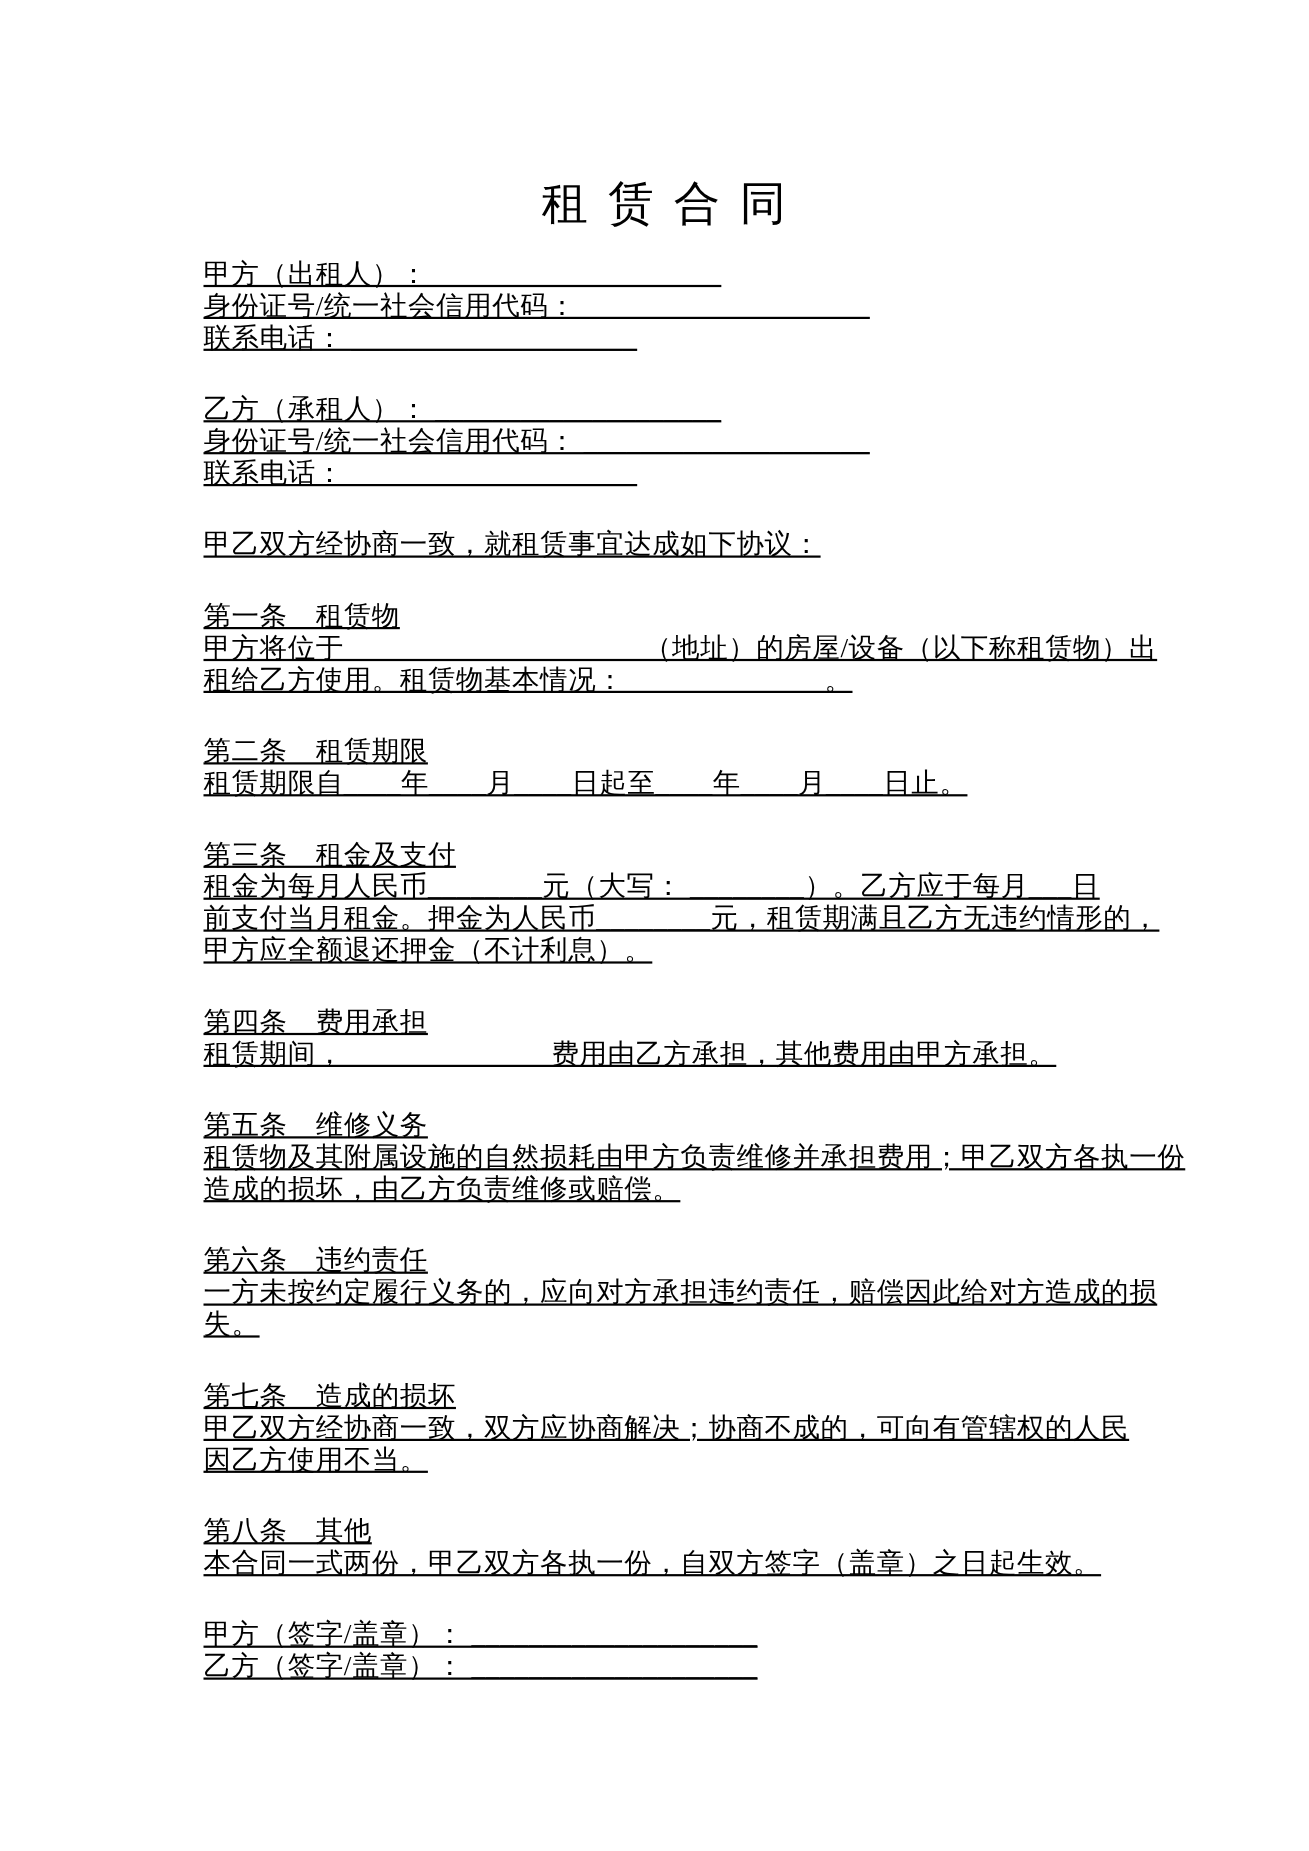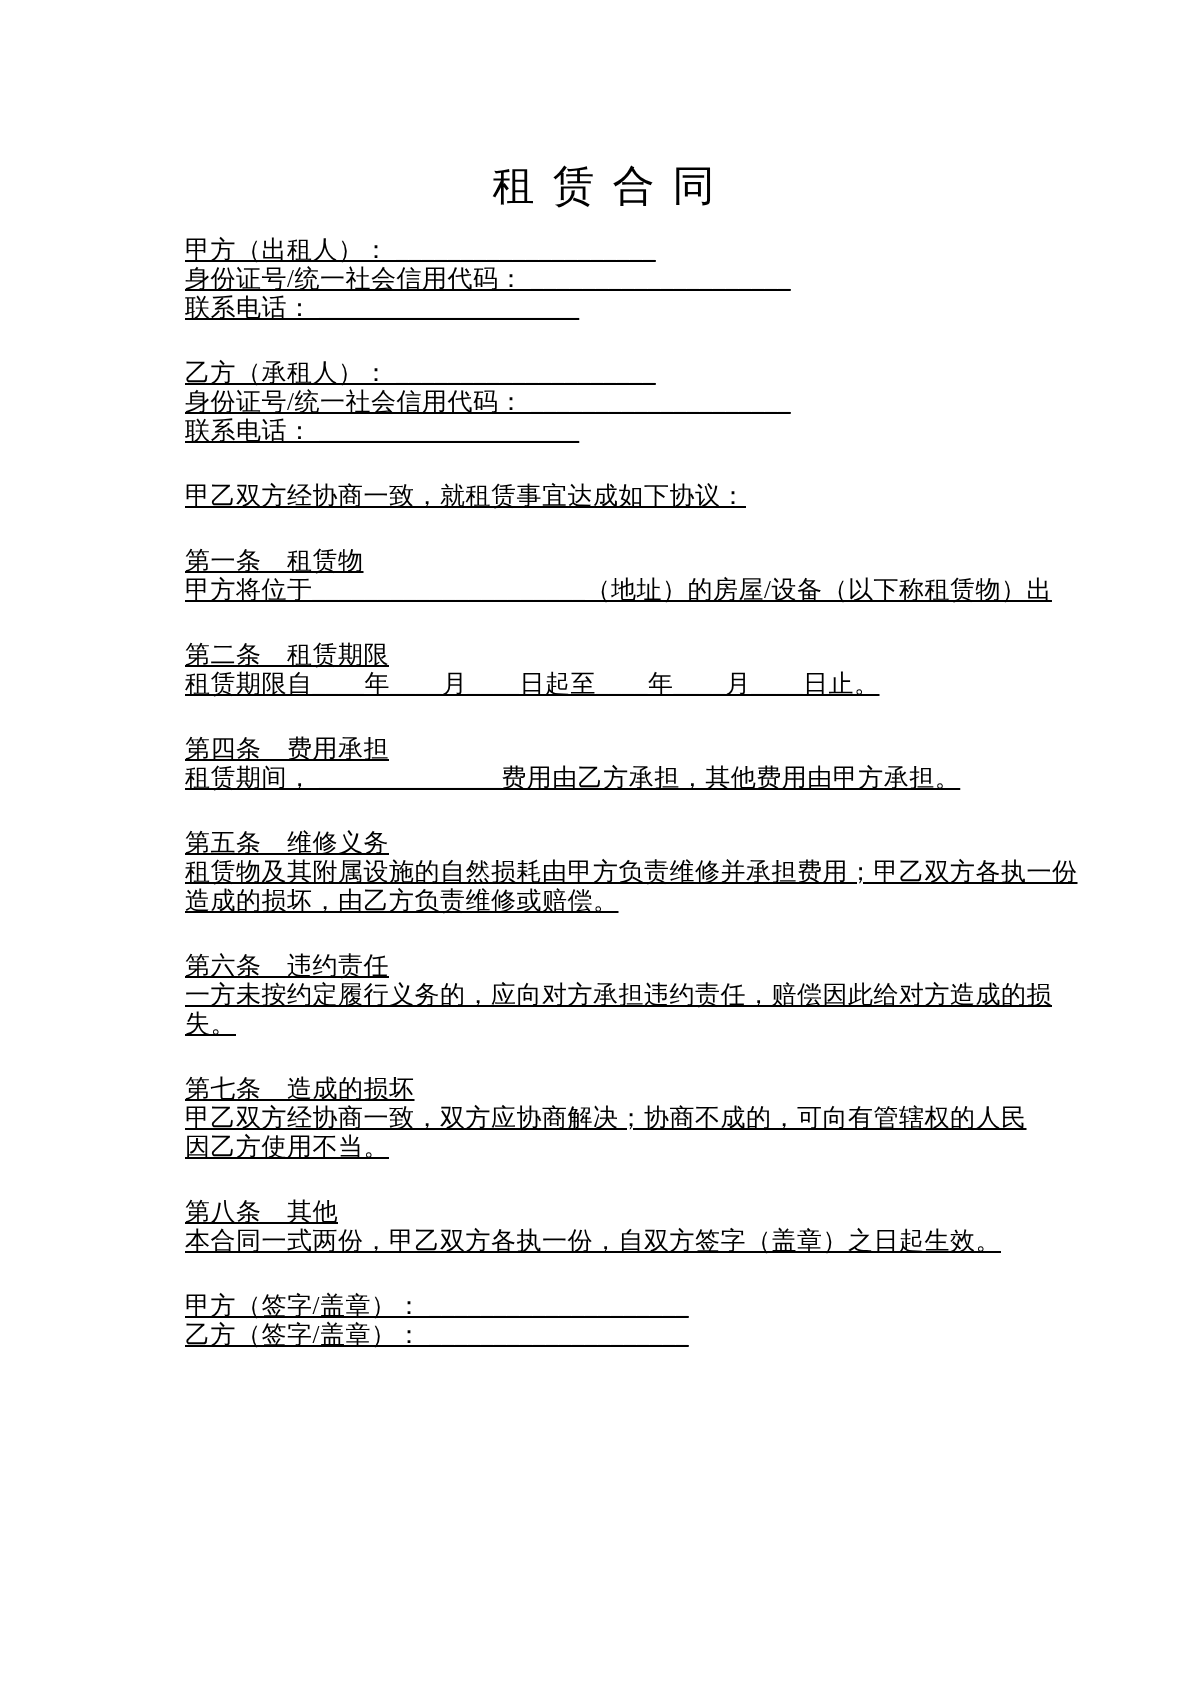--- a/index.html
+++ b/index.html
@@ -59,24 +59,31 @@
         <div class="line">乙方（承租人）： ____________________</div>
         <div class="line">身份证号/统一社会信用代码： ____________________</div>
         <div class="line">联系电话： ____________________</div>
       </div>
       <div class="para">
         <div class="line">甲乙双方经协商一致，就租赁事宜达成如下协议：</div>
       </div>
       <div class="para">
         <div class="line">第一条　租赁物</div>
         <div class="line">甲方将位于_____________________（地址）的房屋/设备（以下称租赁物）出</div>
+        <div class="line">租给乙方使用。租赁物基本情况：______________。</div>
       </div>
       <div class="para">
         <div class="line">第二条　租赁期限</div>
         <div class="line">租赁期限自____年____月____日起至____年____月____日止。</div>
+      </div>
+      <div class="para">
+        <div class="line">第三条　租金及支付</div>
+        <div class="line">租金为每月人民币________元（大写： ________）。乙方应于每月___日</div>
+        <div class="line">前支付当月租金。押金为人民币________元，租赁期满且乙方无违约情形的，</div>
+        <div class="line">甲方应全额退还押金（不计利息）。</div>
       </div>
       <div class="para">
         <div class="line">第四条　费用承担</div>
         <div class="line">租赁期间， ______________费用由乙方承担，其他费用由甲方承担。</div>
       </div>
       <div class="para">
         <div class="line">第五条　维修义务</div>
         <div class="line">租赁物及其附属设施的自然损耗由甲方负责维修并承担费用；甲乙双方各执一份</div>
         <div class="line">造成的损坏，由乙方负责维修或赔偿。</div>
       </div>

